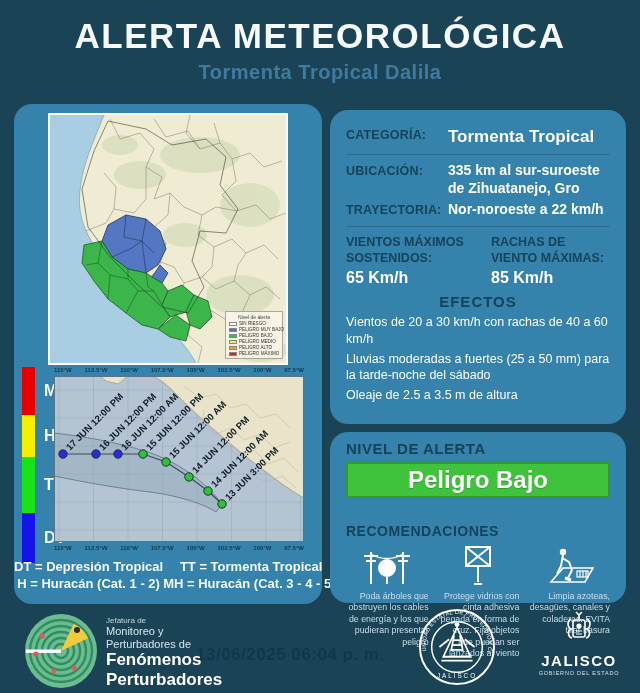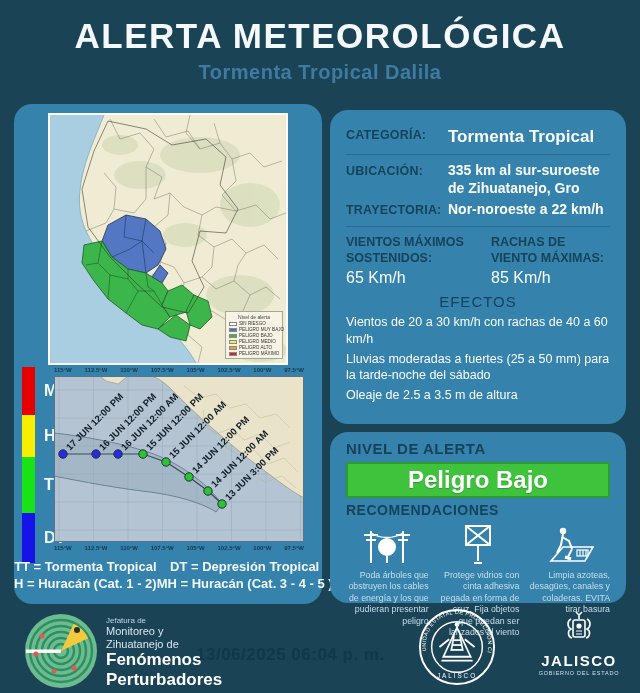--- a/index.html
+++ b/index.html
@@ -41,29 +41,29 @@
 
   
   .irow { display:flex; align-items:flex-start; margin:4px 0; }
   .ilabel { flex:none; width:102px; font-size:12.5px; font-weight:bold; color:#16435a; padding-top:2px; letter-spacing:.2px; }
   .ivalue { font-size:14px; font-weight:bold; color:#fbfdfe; line-height:1.25; }
   .ivalue.big { font-size:17px; }
   .isep { height:1px; background:rgba(10,40,60,.25); margin:7px 0; }
   .winds { display:flex; gap:26px; margin:2px 0 4px 0; }
   .wcol { flex:1; }
   .wlabel { font-size:12.5px; font-weight:bold; color:#16435a; line-height:1.3; }
-  .wvalue { font-size:16px; font-weight:normal; color:#fbfdfe; margin-top:3px; }
-  .effects-title { text-align:center; font-size:15px; font-weight:normal; color:#16435a; letter-spacing:1px; margin:6px 0 4px 0; }
+  .wvalue { font-size:16px; font-weight:bold; color:#fbfdfe; margin-top:3px; }
+  .effects-title { text-align:center; font-size:15px; font-weight:bold; color:#16435a; letter-spacing:1px; margin:6px 0 4px 0; }
   .effect { font-size:12.5px; font-weight:normal; color:#fbfdfe; line-height:1.3; margin:4px 0; }
 
   
   .alert-label { font-size:15px; font-weight:bold; color:#16435a; letter-spacing:.5px; }
   .alert-banner { margin-top:5px; height:36px; border:2px solid rgba(15,80,20,.35); display:flex; align-items:center; justify-content:center; }
   .alert-banner span { font-size:24px; font-weight:bold; color:#ffffff; text-shadow:0 1px 1px rgba(0,0,0,.2); }
-  .reco-title { margin-top:4px; font-size:14px; font-weight:bold; color:#16435a; letter-spacing:.5px; }
+  .reco-title { margin-top:25px; font-size:14px; font-weight:bold; color:#16435a; letter-spacing:.5px; }
   .reco-row { display:flex; gap:8px; margin-top:5px; }
   .reco-col { flex:1; display:flex; flex-direction:column; align-items:center; }
   .reco-icon { height:42px; display:flex; align-items:flex-end; justify-content:center; }
   .reco-text { margin-top:5px; font-size:8.8px; color:#c9dfeb; text-align:right; line-height:1.3; }
 
   
   .footer { position:absolute; left:0; top:603px; width:640px; height:90px; }
   .radar-logo { position:absolute; left:24px; top:10px; }
   .agency { position:absolute; left:106px; top:13px; line-height:1.15; }
   .agency .a1 { font-size:8px;  color:#c2d6e0; }
@@ -254,22 +254,22 @@
             <circle cx="89" cy="78.02" r="4.2" fill="#2fc32f" stroke="#16323f" stroke-width="1"></circle>
             <circle cx="64" cy="78.02" r="4.2" fill="#2a2ae0" stroke="#16323f" stroke-width="1"></circle>
             <circle cx="42" cy="78.02" r="4.2" fill="#2a2ae0" stroke="#16323f" stroke-width="1"></circle>
             <circle cx="9" cy="78.02" r="4.2" fill="#2a2ae0" stroke="#16323f" stroke-width="1"></circle>
           </g>
         <rect x="0.5" y="0.5" width="249" height="165" fill="none" stroke="#5a7387" stroke-width="1"></rect>
       </svg>
     </div>
 
     <div class="abbrev">
+      <div>DT = Depresión Tropical</div>
       <div>TT = Tormenta Tropical</div>
-      <div>DT = Depresión Tropical</div>
       <div>H = Huracán (Cat. 1 - 2)</div>
       <div>MH = Huracán (Cat. 3 - 4 - 5 )</div>
     </div>
   </div>
 
   <div class="panel panel-info">
     <div class="irow">
       <div class="ilabel">CATEGORÍA:</div>
       <div class="ivalue big">Tormenta Tropical</div>
     </div>
@@ -374,21 +374,21 @@
           <circle cx="18" cy="23" r="2.6"></circle>
             <circle cx="12" cy="41" r="2.6"></circle>
             <circle cx="50" cy="55" r="2.6"></circle>
             <circle cx="30" cy="58" r="2.4"></circle>
         </g>
       </svg>
     </div>
     <div class="agency">
       <div class="a1">Jefatura de</div>
       <div class="a2">Monitoreo y</div>
-      <div class="a2">Zihuatanejo de</div>
+      <div class="a2">Perturbadores de</div>
       <div class="a3">Fenómenos</div>
       <div class="a3">Perturbadores</div>
     </div>
     <div class="timestamp">13/06/2025 06:04 p. m.</div>
     <div class="seal">
       <svg width="78" height="80" viewBox="0 0 80 80">
         <defs>
             <path id="sealTopArc" d="M 9,46 A 32,32 0 1 1 71,46"></path>
           </defs>
         <circle cx="40" cy="40" r="38" fill="none" stroke="#ffffff" stroke-width="2"></circle>

